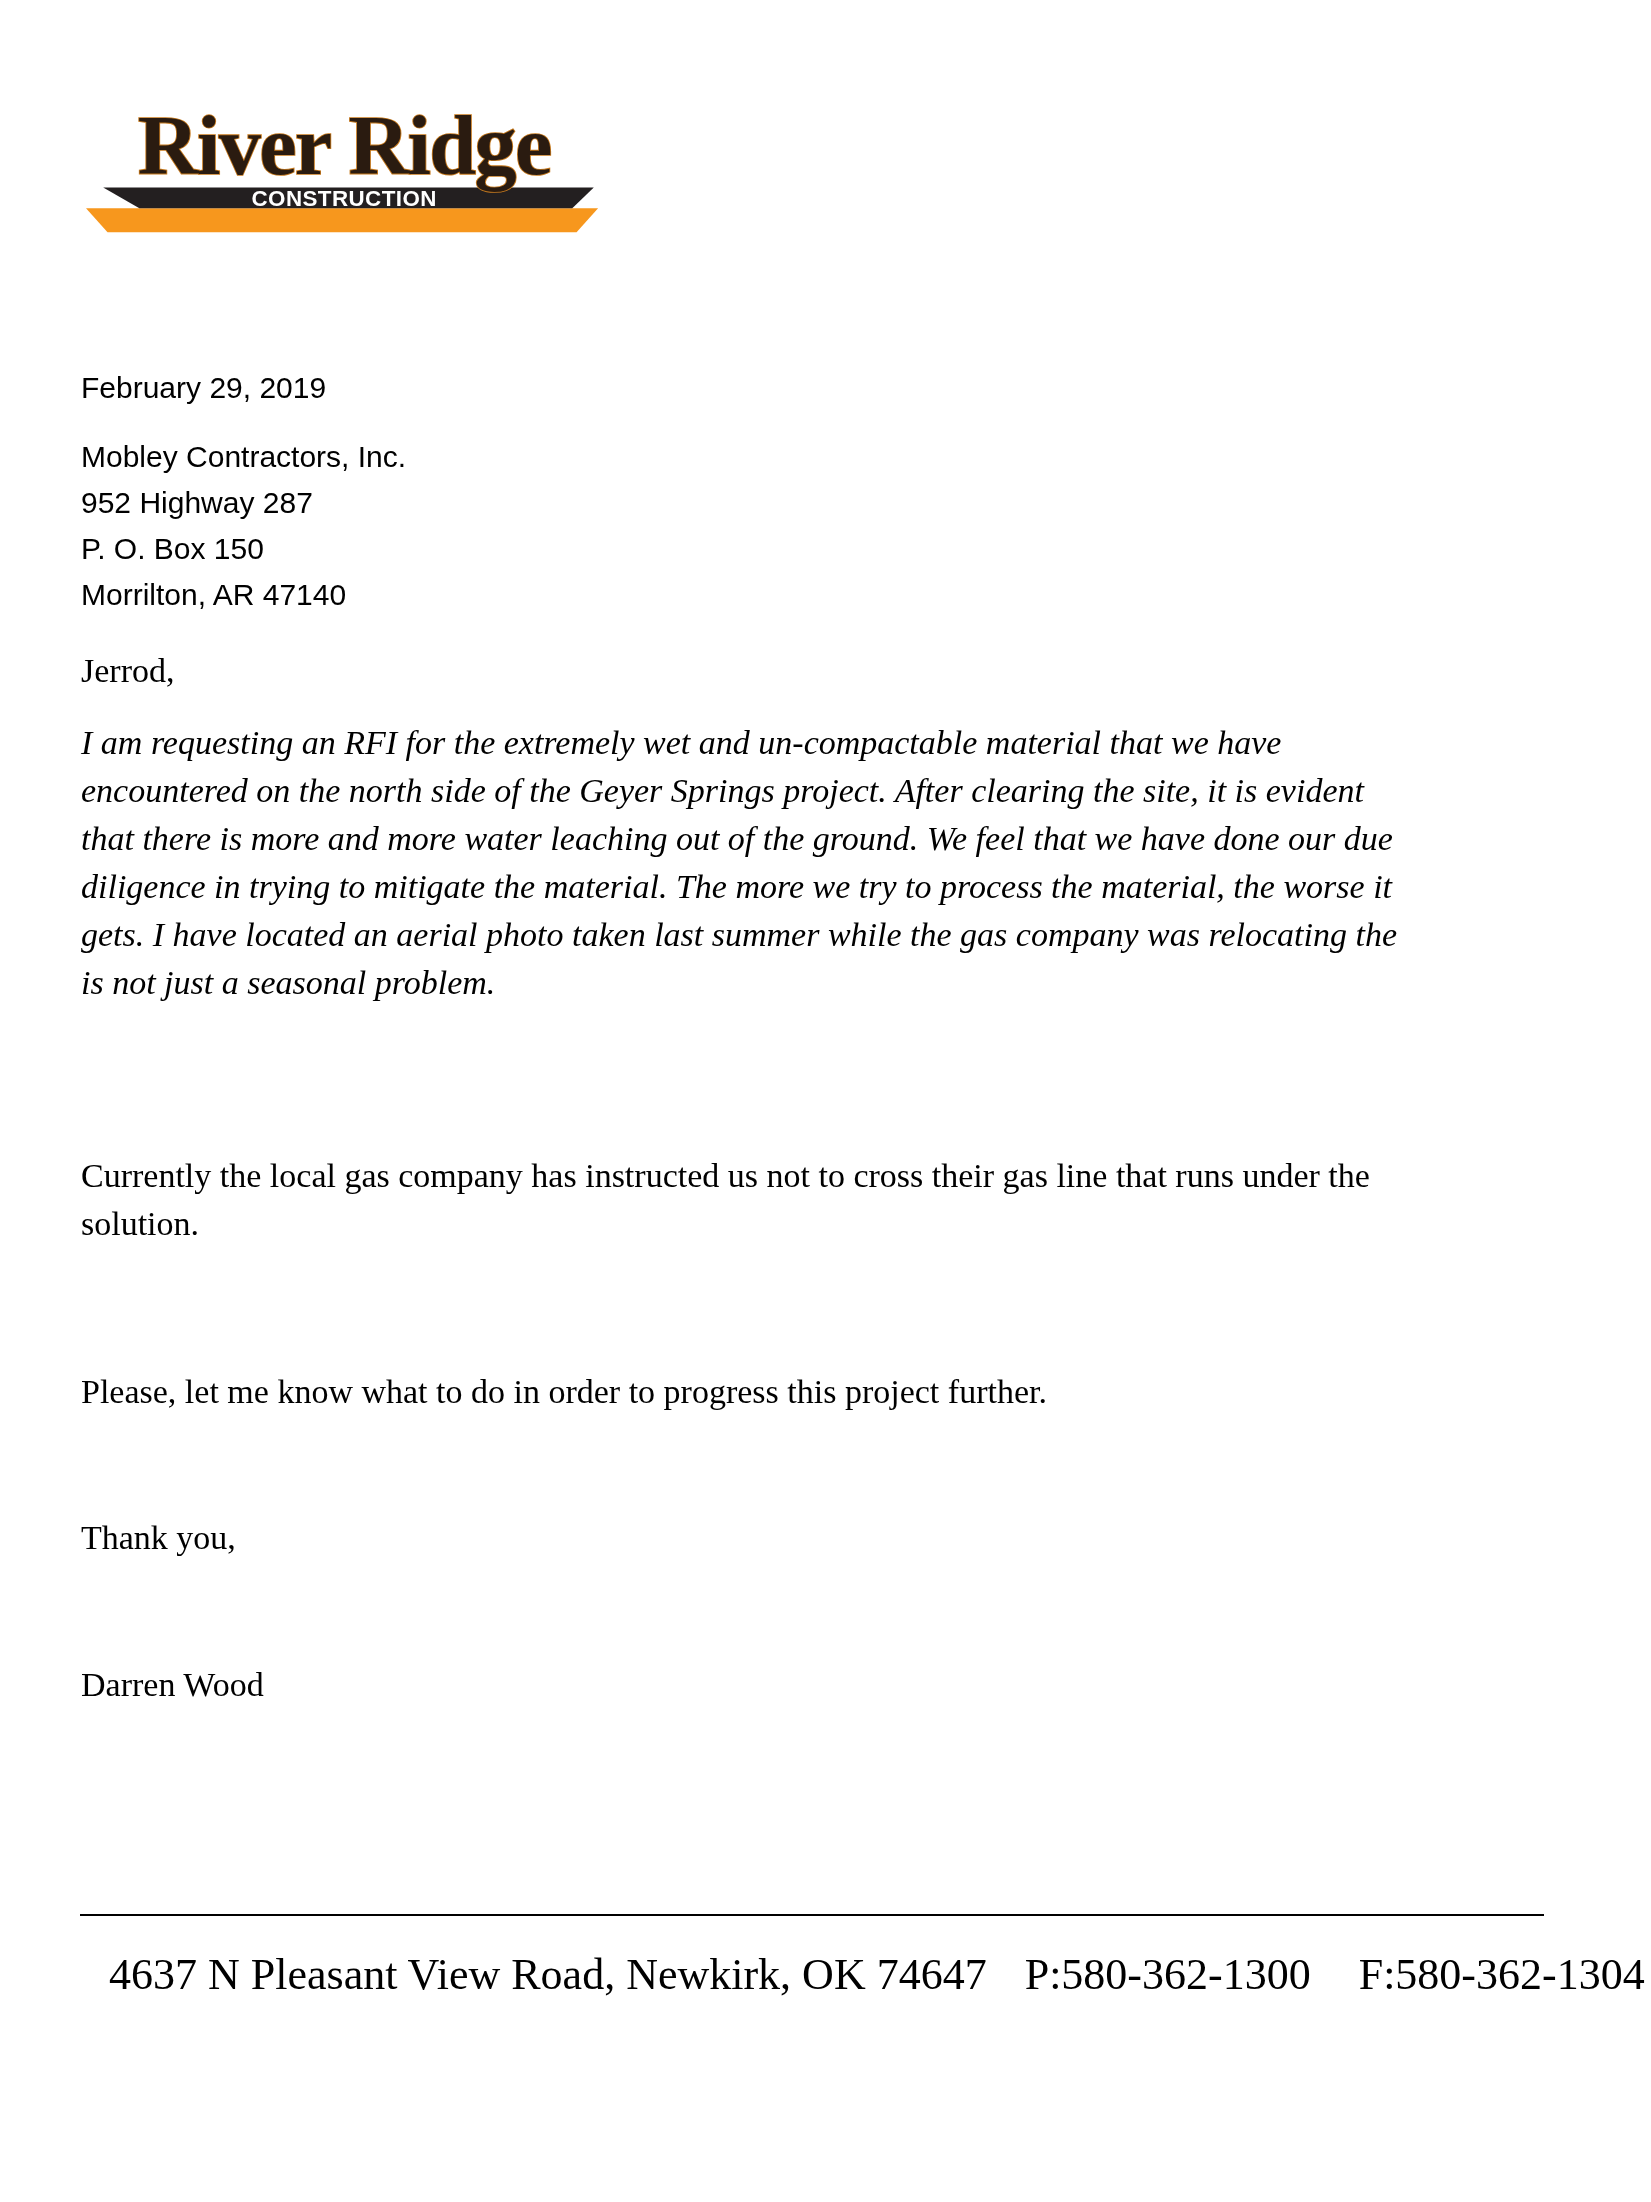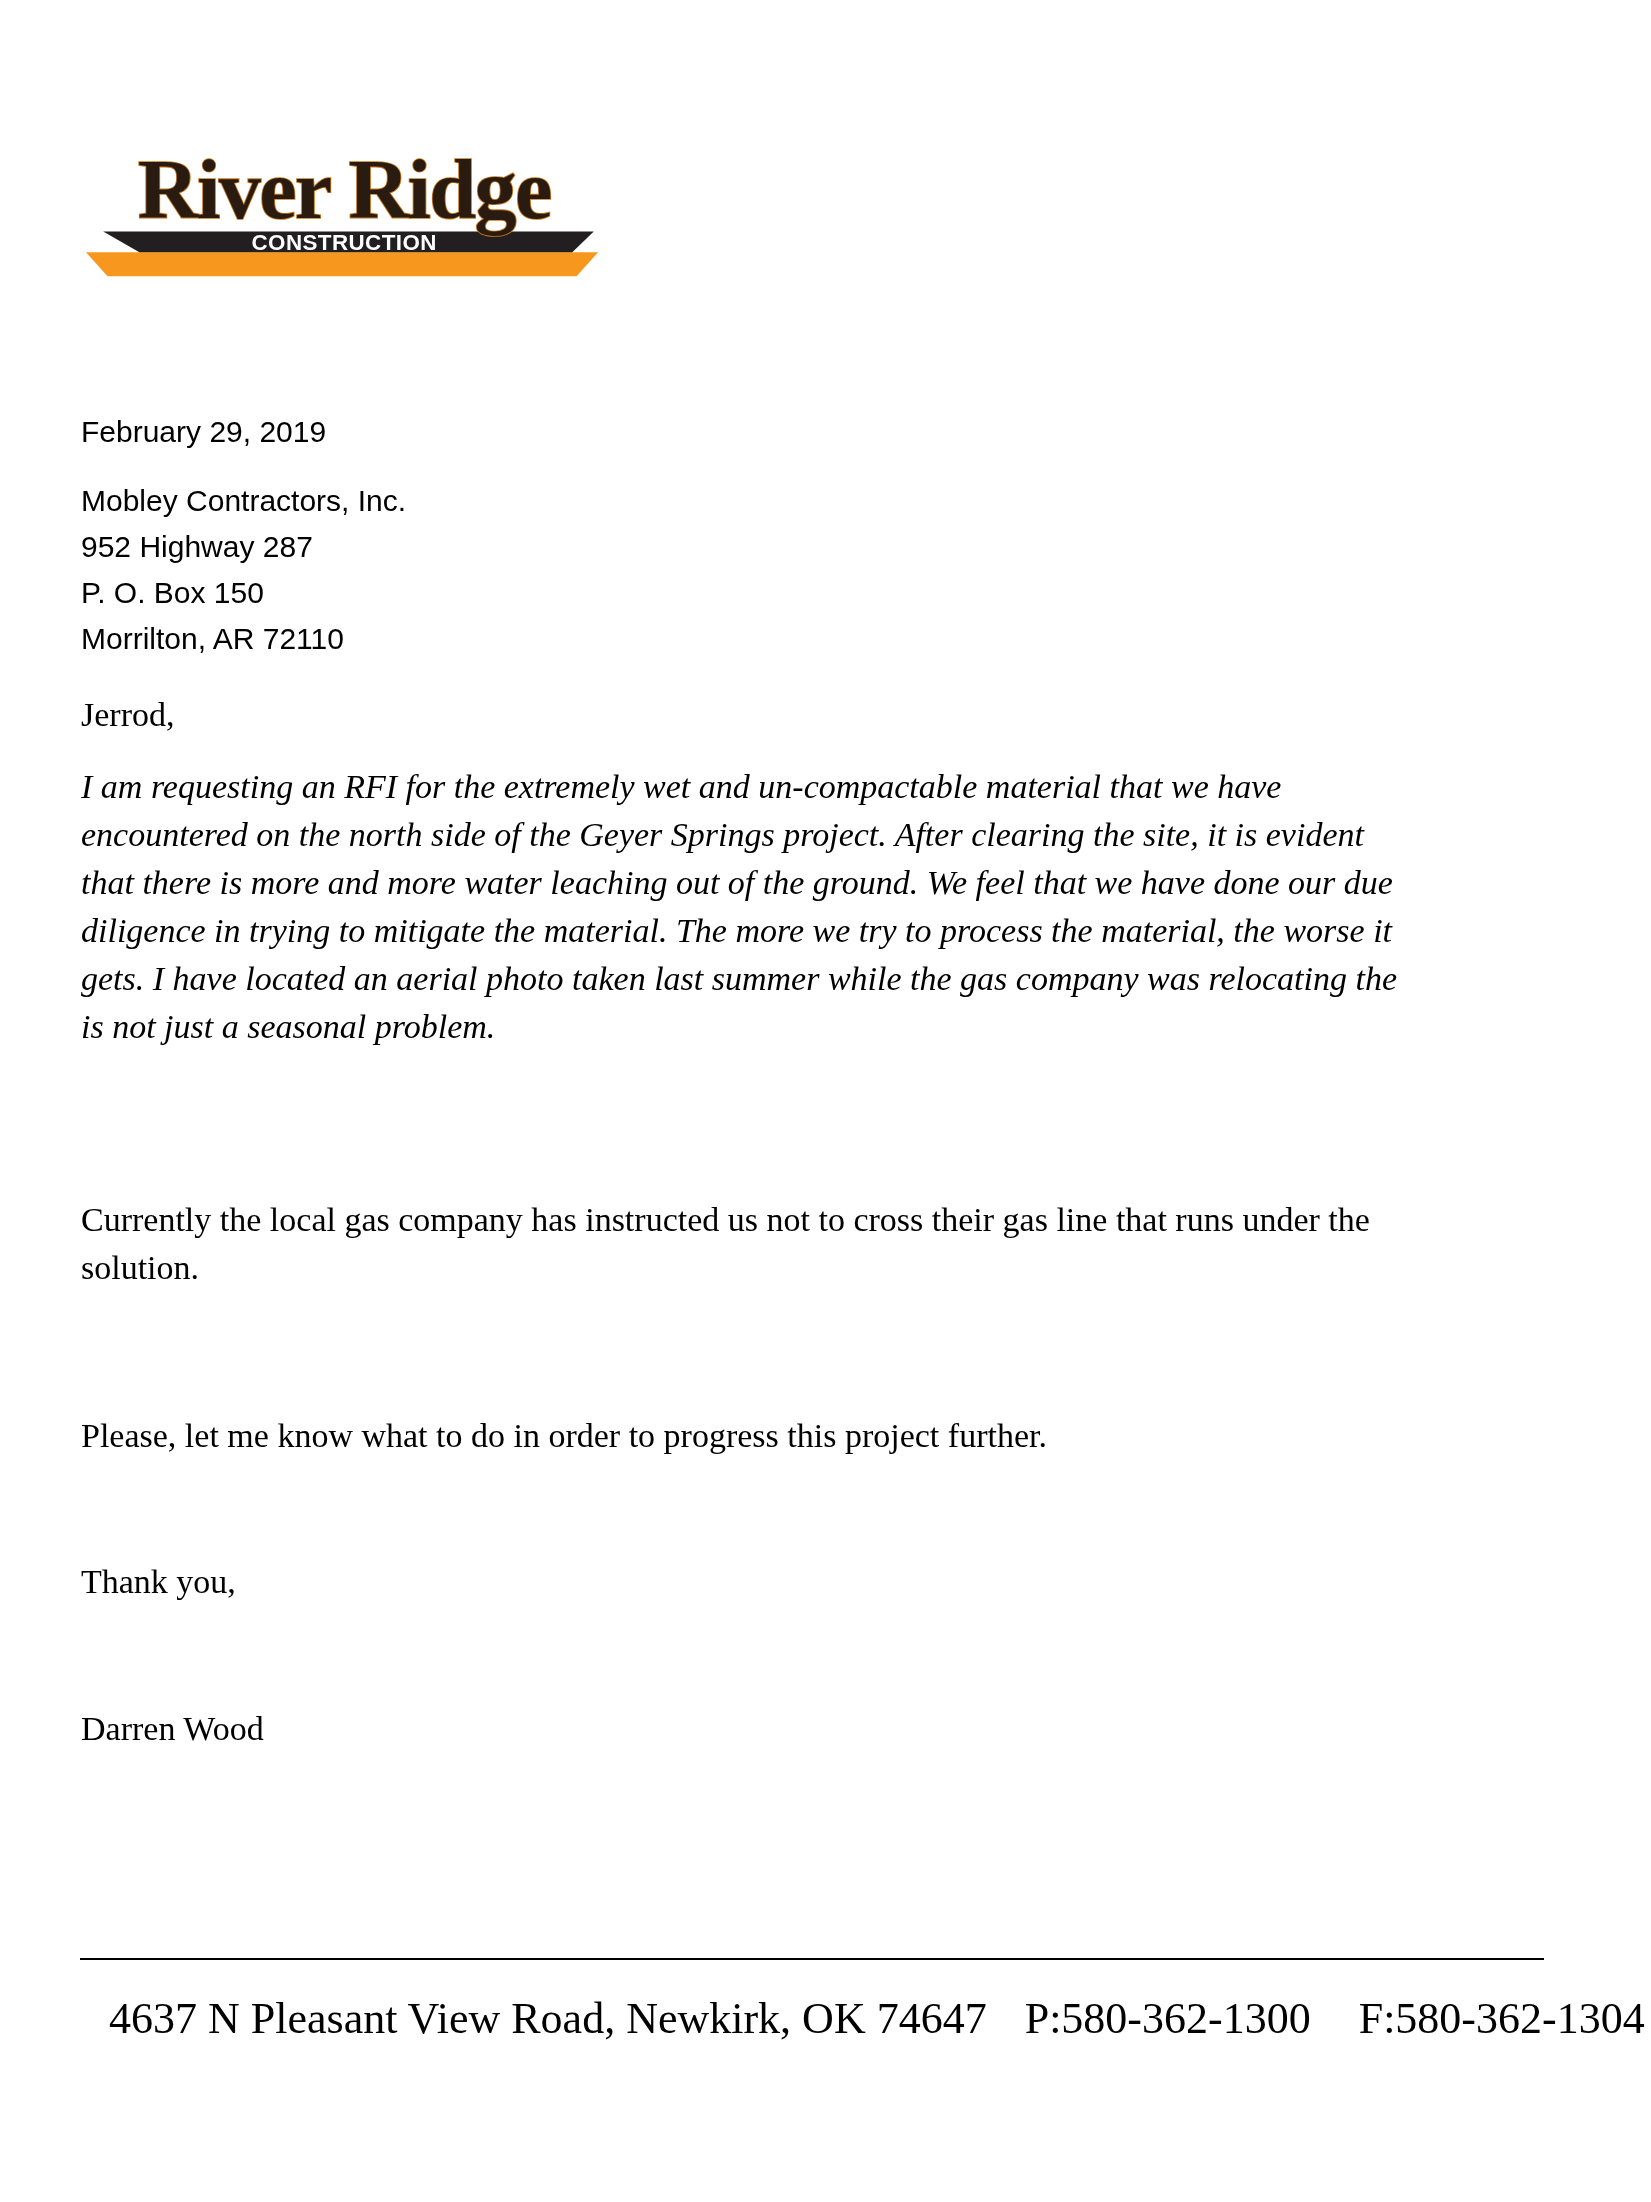--- a/index.html
+++ b/index.html
@@ -1,17 +1,17 @@
 <!DOCTYPE html>
 <html style="font-size:13.8px"><head>
 <meta charset="utf-8">
 <style>
   html, body { margin: 0; padding: 0; background: #ffffff; }
   body { width: 1652px; height: 2203px; position: relative; overflow: hidden; color: #000; }
-  .page { position: absolute; inset: 0; margin-top: 44px; }
+  .page { position: absolute; inset: 0; }
 
   
   .logo { position: absolute; left: 86px; top: 86px; width: 525px; height: 155px; }
   .logo svg { width: 100%; height: 100%; display: block; }
 
   
   .sans { font-family: "Liberation Sans", "DejaVu Sans", sans-serif; font-size: 30px; line-height: 46px; }
   .date { position: absolute; left: 81px; top: 365px; }
   .address { position: absolute; left: 81px; top: 434px; }
   .address div { white-space: nowrap; }
@@ -51,21 +51,21 @@
       <text x="300" y="139" text-anchor="middle" font-family="'Liberation Sans', 'DejaVu Sans', sans-serif" font-weight="bold" font-size="26" fill="#ffffff" letter-spacing="0.5">CONSTRUCTION</text>
     </svg>
   </div>
 
   <div class="date sans">February 29, 2019</div>
 
   <div class="address sans">
     <div>Mobley Contractors, Inc.</div>
     <div>952 Highway 287</div>
     <div>P. O. Box 150</div>
-    <div>Morrilton, AR 72110</div>
+    <div>Morrilton, AR 47140</div>
   </div>
 
   <div class="salutation serif">Jerrod,</div>
 
   <div class="para p1 serif">
     <div>I am requesting an RFI for the extremely wet and un-compactable material that we have</div>
     <div>encountered on the north side of the Geyer Springs project. After clearing the site, it is evident</div>
     <div>that there is more and more water leaching out of the ground. We feel that we have done our due</div>
     <div>diligence in trying to mitigate the material. The more we try to process the material, the worse it</div>
     <div>gets. I have located an aerial photo taken last summer while the gas company was relocating the</div>

